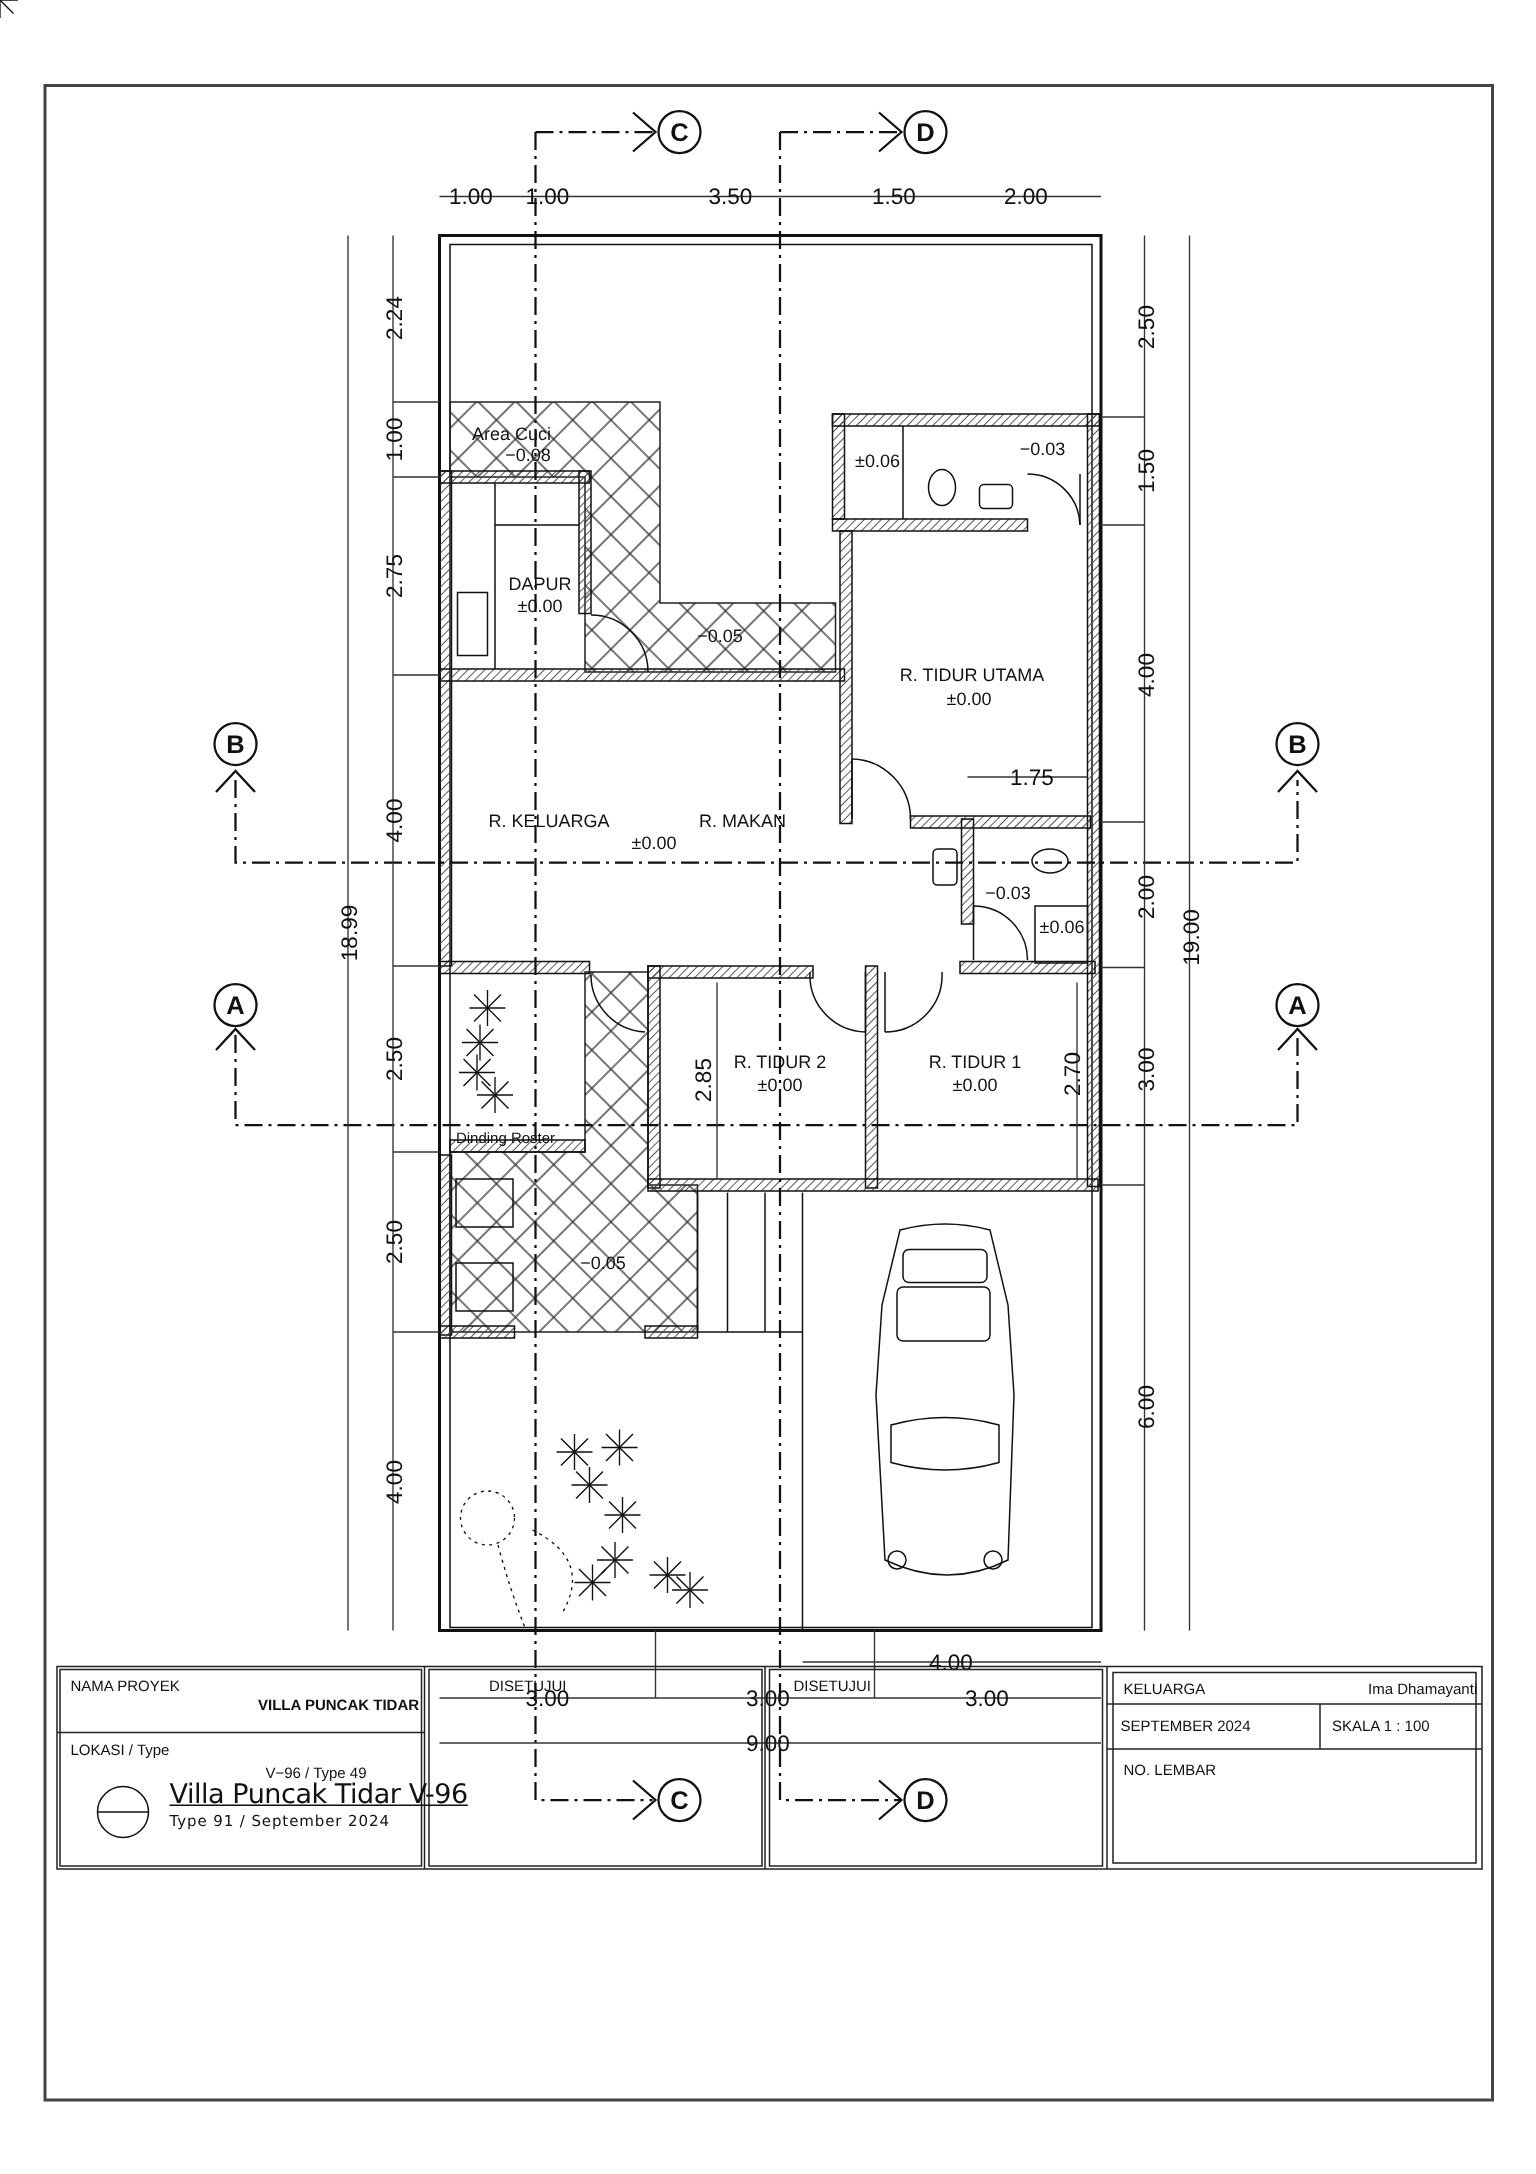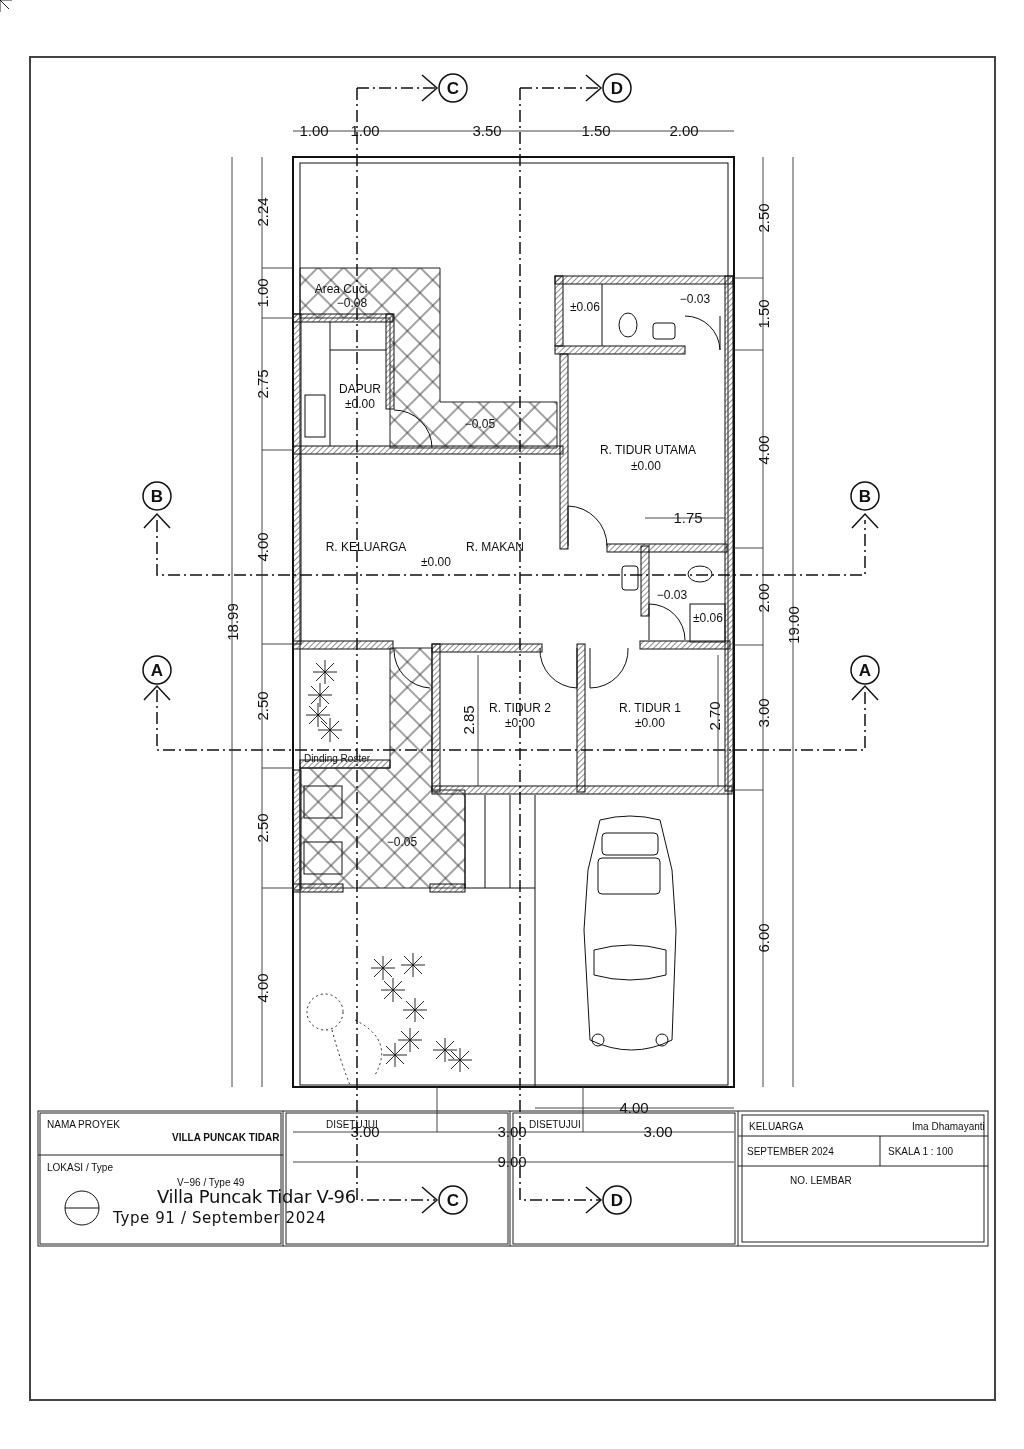--- a/index.html
+++ b/index.html
@@ -4,22 +4,22 @@
 <style>
   html, body { margin:0; padding:0; background:#ffffff; }
   body { width:1024px; height:1449px; position:relative; overflow:hidden; font-family:"Liberation Sans", sans-serif; color:#111; }
   #sheet { position:absolute; left:0; top:0; width:1024px; height:1449px; }
   svg text { font-family:"Liberation Sans", sans-serif; fill:#111; }
   .room-label { font-size:12px; }
   .dim-text { font-size:15px; }
   .elev { font-size:12px; }
   .marker-letter { font-size:17px; font-weight:bold; }
   .tb { position:absolute; font-family:"Liberation Sans", sans-serif; font-size:10px; color:#111; }
-  .title-main { position:absolute; left:113px; top:1186px; font-size:18px; font-family:"DejaVu Sans", sans-serif; letter-spacing:-0.3px;margin-left:44px; }
-  .title-sub { position:absolute; left:113px; top:1209px; font-size:15px; font-family:"DejaVu Sans", sans-serif; letter-spacing:0.6px; }
+  .title-main { position:absolute; left:113px; top:1186px; font-size:18px; font-family:"DejaVu Sans", sans-serif; text-decoration:underline; letter-spacing:-0.3px; }
+  .title-sub { position:absolute; left:113px; top:1209px; font-size:10px; font-family:"DejaVu Sans", sans-serif; letter-spacing:0.6px; }
 </style>
 </head>
 <body>
 
 <div id="sheet">
 <svg width="1024" height="1449" viewBox="0 0 1024 1449" xmlns="http://www.w3.org/2000/svg">
   <defs>
     <pattern id="hatch" patternUnits="userSpaceOnUse" width="4" height="4" patternTransform="rotate(45)">
       <line x1="0" y1="0" x2="0" y2="4" stroke="#444" stroke-width="1.2"></line>
     </pattern>
@@ -287,14 +287,14 @@
 <div class="tb" style="left:47px;top:1119px;">NAMA PROYEK</div>
 <div class="tb" style="left:172px;top:1132px;font-weight:bold;">VILLA PUNCAK TIDAR</div>
 <div class="tb" style="left:47px;top:1162px;">LOKASI  /  Type</div>
 <div class="tb" style="left:177px;top:1177px;">V−96  /  Type 49</div>
 <div class="tb" style="left:326px;top:1119px;">DISETUJUI</div>
 <div class="tb" style="left:529px;top:1119px;">DISETUJUI</div>
 <div class="tb" style="left:749px;top:1121px;">KELUARGA</div>
 <div class="tb" style="left:890px;top:1121px;padding-left:22px;">Ima  Dhamayanti</div>
 <div class="tb" style="left:747px;top:1146px;">SEPTEMBER  2024</div>
 <div class="tb" style="left:888px;top:1146px;">SKALA  1  :  100</div>
-<div class="tb" style="left:749px;top:1175px;margin-left:41px;">NO.  LEMBAR</div>
+<div class="tb" style="left:749px;top:1175px;">NO.  LEMBAR</div>
 </div>
 
 </body></html>

